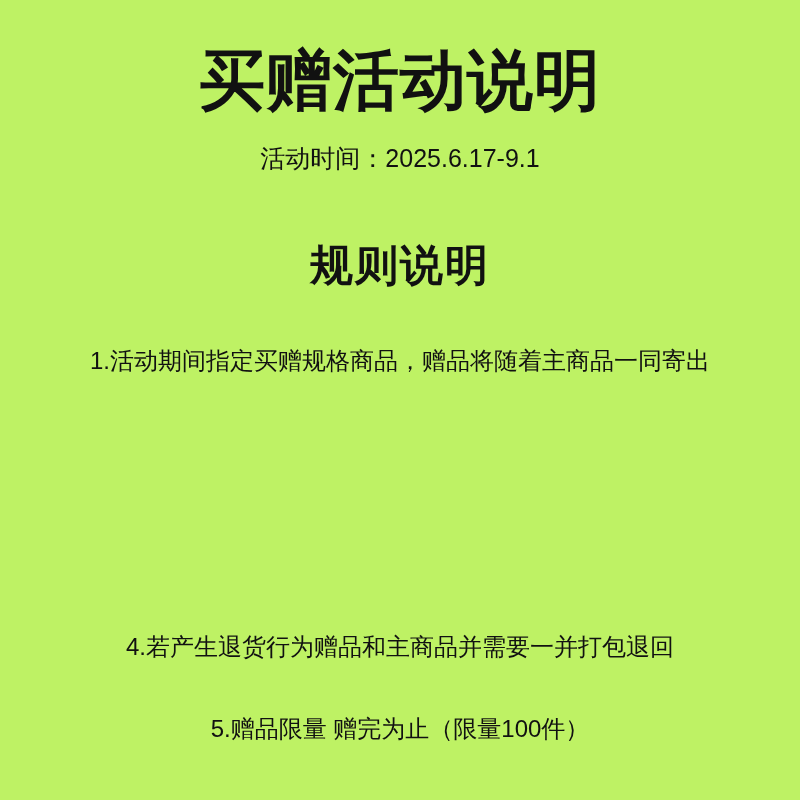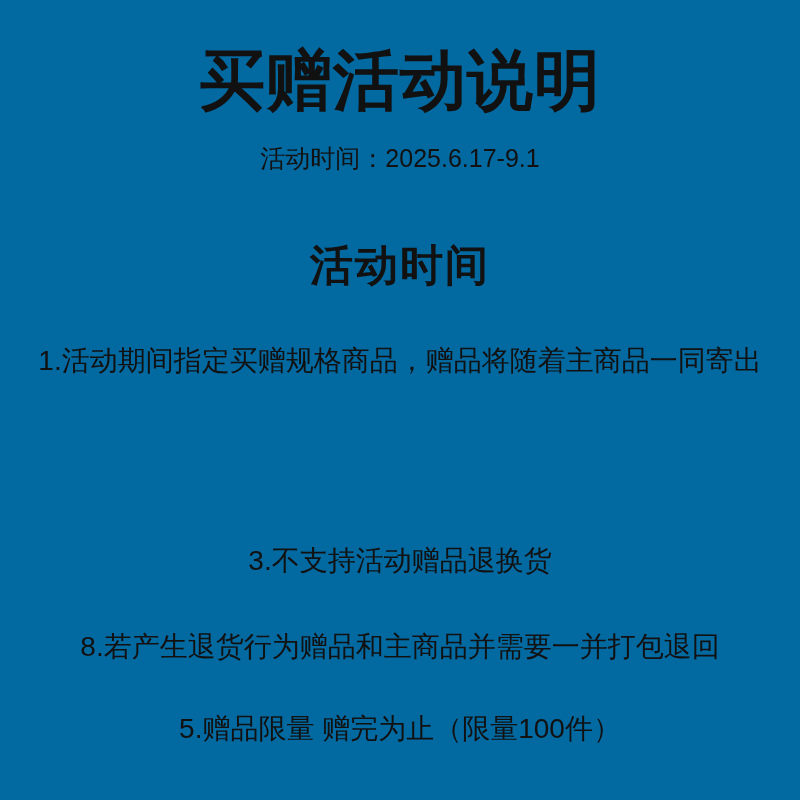--- a/index.html
+++ b/index.html
@@ -4,21 +4,21 @@
 <style>
   html, body {
     margin: 0;
     padding: 0;
     background: #ffffff;
   }
   .page {
     position: relative;
     width: 800px;
     height: 800px;
-    background: #0369a1;
+    background: #bef264;
     overflow: hidden;
     font-family: "Liberation Sans", "DejaVu Sans", sans-serif;
     color: #111111;
   }
   .line {
     position: absolute;
     left: 0;
     width: 800px;
     text-align: center;
     margin: 0;
@@ -38,41 +38,40 @@
     font-weight: 400;
   }
   .section-title {
     top: 242px;
     font-size: 43px;
     line-height: 46px;
     font-weight: 900;
     letter-spacing: 2px;
   }
   .rule {
-    font-size: 28px;
+    font-size: 24px;
     line-height: 32px;
     font-weight: 400;
   }
   .rule-1 { top: 345px; }
   .rule-2 { top: 453px; }
   .rule-3 { top: 545px; }
   .rule-4 { top: 631px; }
   .rule-5 { top: 713px; }
 </style>
 </head>
 <body>
 
 <div class="page">
   <h1 class="line main-title">买赠活动说明</h1>
 
   <p class="line period">活动时间：2025.6.17-9.1</p>
 
-  <h2 class="line section-title">活动时间</h2>
+  <h2 class="line section-title">规则说明</h2>
 
   <p class="line rule rule-1">1.活动期间指定买赠规格商品，赠品将随着主商品一同寄出</p>
 
 
-  <p class="line rule rule-3">3.不支持活动赠品退换货</p>
 
-  <p class="line rule rule-4">8.若产生退货行为赠品和主商品并需要一并打包退回</p>
+  <p class="line rule rule-4">4.若产生退货行为赠品和主商品并需要一并打包退回</p>
 
   <p class="line rule rule-5">5.赠品限量 赠完为止（限量100件）</p>
 </div>
 
 </body></html>

